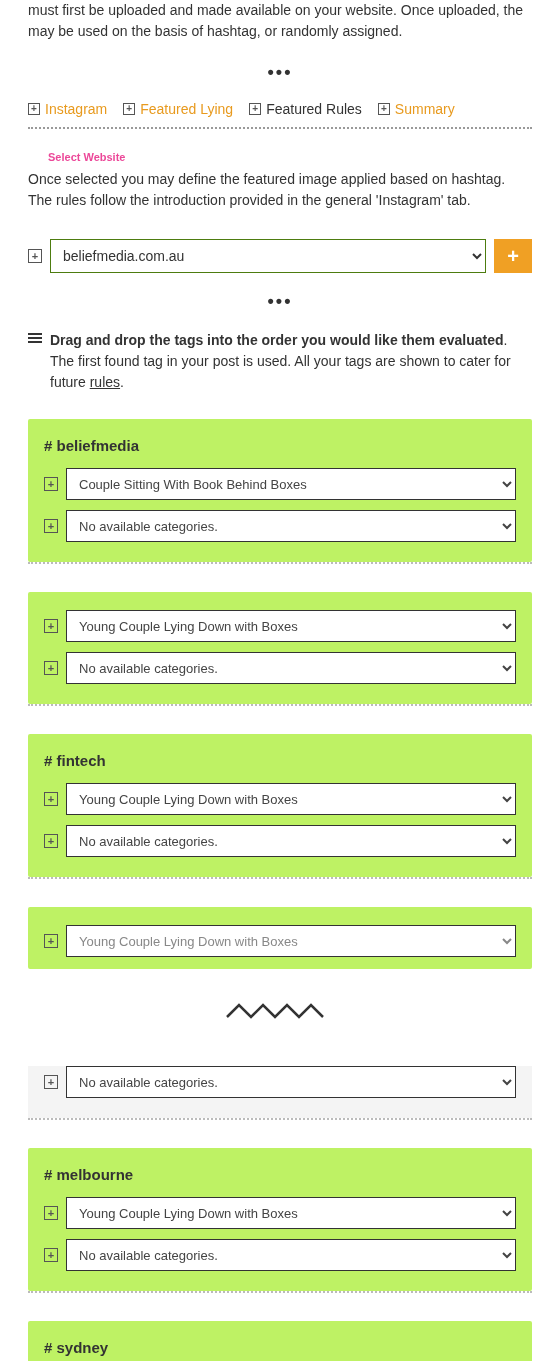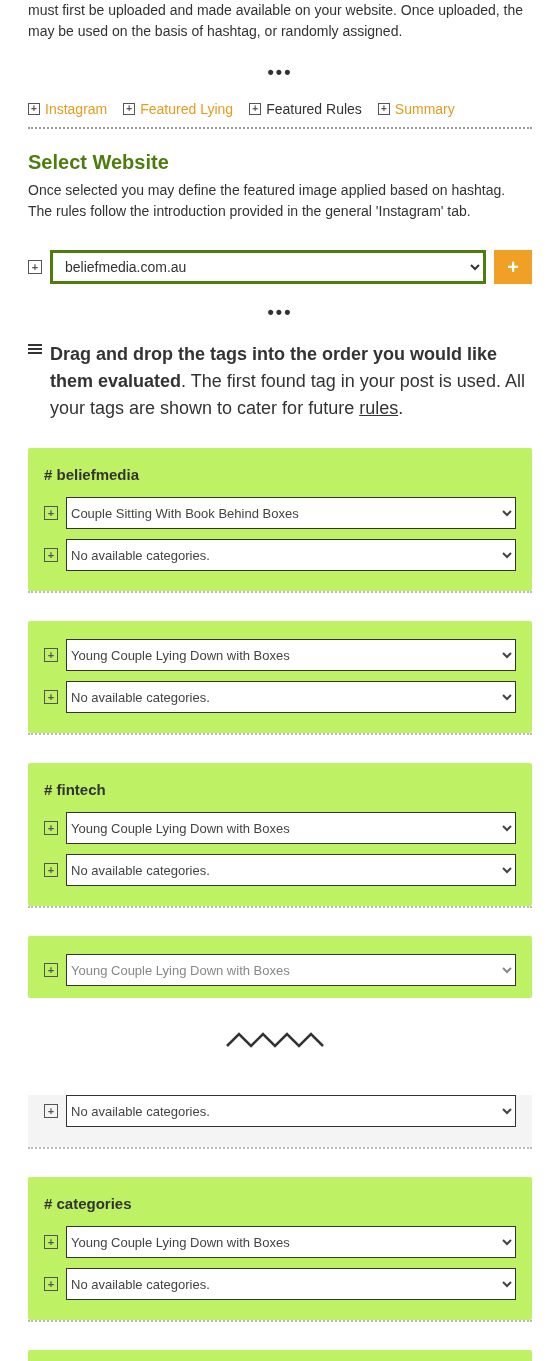--- a/index.html
+++ b/index.html
@@ -15,58 +15,58 @@
   .ellipsis { text-align: center; font-weight: bold; letter-spacing: 2px; font-size: 18px; color: #333; margin: 12px 0 18px 0; }
   .tabs { display: flex; gap: 16px; padding-bottom: 10px; flex-wrap: wrap; }
   .tab { display: flex; align-items: center; gap: 5px; color: #333; font-size: 14px; cursor: pointer; }
   .tab.link { color: #e89a1e; }
   .plus-box {
     display: inline-flex; align-items: center; justify-content: center;
     width: 12px; height: 12px; border: 1px solid #555; font-size: 10px;
     line-height: 1; font-weight: bold; color: #555;
   }
   .dotted-line { border-top: 2px dotted #999; margin-bottom: 22px; }
-  .section-title { font-size: 20px; font-weight: bold; color: #4d7c0f; margin-bottom: 6px; }
+  .section-title { font-size: 11px; font-weight: bold; color: #ec4899; margin-bottom: 6px; margin-left: 20px; }
   .section-desc { font-size: 14px; color: #333; line-height: 1.5; margin-bottom: 28px; }
   .website-row { display: flex; align-items: stretch; gap: 8px; margin-bottom: 18px; }
   .website-row select {
-    flex: 1; height: 34px; border: 3px solid #4d7c0f; background: #fff;
+    flex: 1; height: 34px; border: 1px solid #4d7c0f; background: #fff;
     padding: 0 8px; font-size: 14px; color: #333;
   }
   .plus-box-lg {
     display: inline-flex; align-items: center; justify-content: center;
     width: 14px; height: 14px; border: 1px solid #555; font-size: 11px;
     line-height: 1; font-weight: bold; color: #555; align-self: center;
   }
   .btn-orange {
     background: #f0a024; color: #fff; border: none; width: 38px;
     display: flex; align-items: center; justify-content: center;
     font-size: 20px; font-weight: bold; cursor: pointer;
   }
   .instruct-row { display: flex; align-items: flex-start; gap: 8px; margin-bottom: 4px; }
   .hamburger {
     display: inline-flex; flex-direction: column; gap: 2px;
     width: 14px; margin-top: 3px; flex-shrink: 0;
   }
   .hamburger span { display: block; height: 2px; background: #333; }
-  .instruct-text { font-size: 18px; color: #333; line-height: 1.5; }
+  .instruct-text { font-size: 14px; color: #333; line-height: 1.5; }
   .instruct-text .bold { font-weight: bold; }
   .instruct-text .rules { text-decoration: underline; }
   .card-wrapper { margin-top: 26px; }
   .card {
     background: #bef264; border-radius: 2px; padding: 18px 16px 20px 16px;
     margin-bottom: 0;
   }
   .card-divider { border-top: 2px dotted #bbb; margin: 0 0 28px 0; }
   .tag-title { font-weight: bold; font-size: 15px; color: #333; margin-bottom: 14px; }
   .select-row { display: flex; align-items: center; gap: 8px; margin-bottom: 10px; }
   .select-row:last-child { margin-bottom: 0; }
   .select-row select {
     flex: 1; height: 32px; border: 1px solid #333; background: #fff;
-    padding: 0 0; font-size: 13px; color: #444;
+    padding: 0 8px; font-size: 13px; color: #444;
   }
   .cutoff-card { overflow: hidden; height: 62px; padding-bottom: 0; }
   .cutoff-card .select-row select { color: #888; }
   .zigzag { text-align: center; margin: 30px 0 40px 0; }
   .zigzag svg { width: 110px; height: 24px; }
   .resume-card { background: #f4f4f4; padding: 0 16px 20px 16px; margin-bottom: 0; }
 </style>
 </head>
 <body>
 
@@ -174,21 +174,21 @@
 
     <div class="resume-card">
       <div class="select-row">
         <span class="plus-box-lg">+</span>
         <select><option>No available categories.</option></select>
       </div>
     </div>
     <div class="card-divider"></div>
 
     <div class="card">
-      <div class="tag-title"># categories</div>
+      <div class="tag-title"># melbourne</div>
       <div class="select-row">
         <span class="plus-box-lg">+</span>
         <select><option>Young Couple Lying Down with Boxes</option></select>
       </div>
       <div class="select-row">
         <span class="plus-box-lg">+</span>
         <select><option>No available categories.</option></select>
       </div>
     </div>
     <div class="card-divider"></div>

